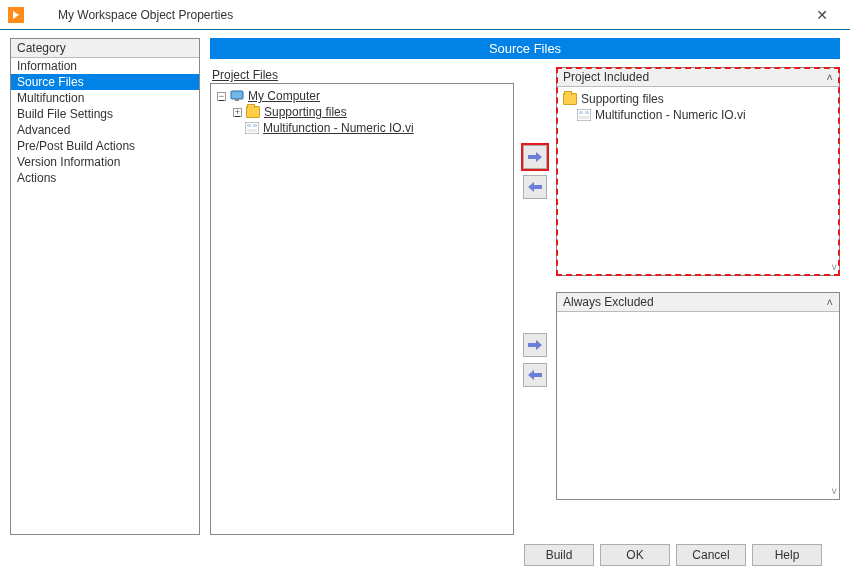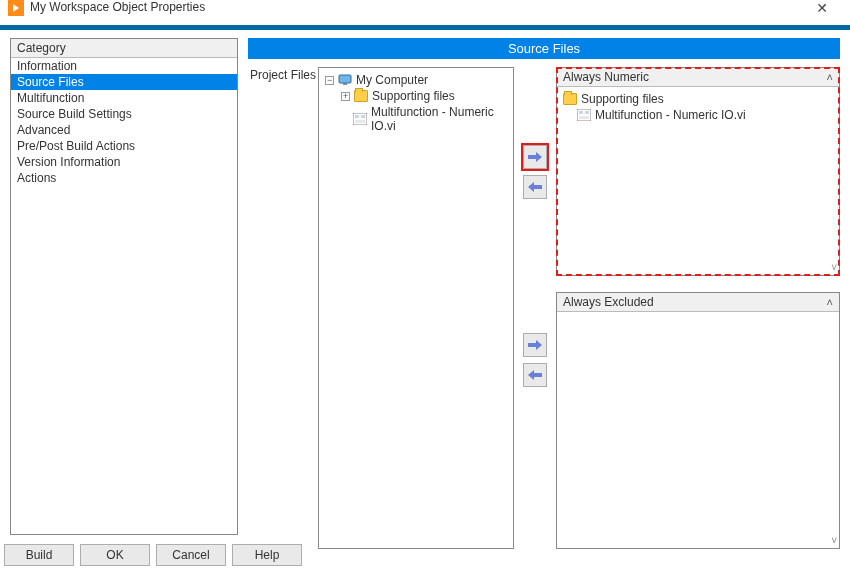--- a/index.html
+++ b/index.html
@@ -1,32 +1,32 @@
 <!DOCTYPE html>
 <html><head>
 <meta charset="utf-8">
 <style>
   * { box-sizing: border-box; margin: 0; padding: 0; font-family: "Segoe UI", Tahoma, sans-serif; font-size: 12px; color: #333; }
   body { background: #fff; width: 850px; height: 575px; position: relative; }
-  .titlebar { height: 30px; display: flex; padding: 0 8px; border-bottom: 5px solid #0369a1; }
+  .titlebar { height: 30px; display: flex; align-items: center; padding: 0 8px; border-bottom: 1px solid #0369a1; gap: 28px; }
   .app-icon { width: 16px; height: 16px; background: #ff8c1a; margin-right: 6px; display: flex; align-items: center; justify-content: center; }
   .app-icon svg { width: 10px; height: 10px; fill: #fff; }
   .title-text { flex: 1; color: #333; }
   .close-x { width: 40px; text-align: center; color: #444; font-size: 14px; }
   .content { position: absolute; top: 30px; left: 0; right: 0; bottom: 40px; padding: 8px 10px 0 10px; }
   .layout { display: flex; height: 100%; gap: 10px; }
-  .category-panel { width: 228px; border: 1px solid #888; background: #fff; }
+  .category-panel { width: 190px; border: 1px solid #888; background: #fff; }
   .cat-header { background: #f0f0f0; border-bottom: 1px solid #bbb; padding: 2px 6px; font-weight: 400; }
   .cat-list { padding: 0; }
   .cat-item { padding: 1px 6px; cursor: default; white-space: nowrap; }
   .cat-item.selected { background: #0082e6; color: #fff; }
   .right-area { flex: 1; display: flex; flex-direction: column; }
   .page-hdr { background: #0082e6; color: #fff; text-align: center; padding: 3px 0; margin-bottom: 8px; font-size: 13px; }
   .page-body { flex: 1; display: flex; gap: 6px; }
-  .project-col { flex: 1; display: flex; flex-direction: row; }
+  .project-col { flex: 1; display: flex; flex-direction: column; text-decoration: underline; }
   .col-label { padding: 1px 2px; color: #333; }
   .listbox { flex: 1; border: 1px solid #888; background: #fff; padding: 4px 6px; overflow: auto; }
   .tree-row { display: flex; align-items: center; gap: 4px; padding: 1px 0; color: #888; }
   .tree-row.root { color: #888; }
   .tree-indent1 { padding-left: 16px; }
   .tree-indent2 { padding-left: 28px; }
   .exp { width: 9px; height: 9px; border: 1px solid #999; display: inline-flex; align-items: center; justify-content: center; font-size: 9px; line-height: 7px; color: #555; background: #fff; }
   .ico-monitor { width: 14px; height: 12px; display: inline-block; }
   .ico-monitor svg { width: 14px; height: 12px; }
   .ico-folder { width: 14px; height: 12px; background: #ffcf4a; border: 1px solid #d4a020; border-radius: 1px; position: relative; }
@@ -40,24 +40,24 @@
   .arrow-btn.hl { outline: 2px solid #e21b1b; outline-offset: 0; }
   .arrow-spacer-mid { height: 128px; }
   .inc-exc-col { width: 284px; display: flex; flex-direction: column; gap: 16px; }
   .panel { display: flex; flex-direction: column; }
   .panel-box { border: 1px solid #888; background: #fff; position: relative; display: flex; flex-direction: column; }
   .panel-box.highlight { outline: 2px dashed #e21b1b; outline-offset: -2px; }
   .panel-header { background: #f0f0f0; border-bottom: 1px solid #bbb; padding: 2px 6px; display: flex; align-items: center; justify-content: space-between; }
   .panel-header .chev { color: #555; font-size: 11px; }
   .panel-content { flex: 1; padding: 4px 6px; overflow: auto; }
   .included-box { height: 209px; }
-  .excluded-box { height: 257px; }
+  .excluded-box { height: 208px; }
   .inc-row { display: flex; align-items: center; gap: 4px; padding: 1px 0; color: #333; }
   .inc-indent { padding-left: 14px; }
-  .footer { position: absolute; bottom: 0; left: 0; right: 0; height: 40px; display: flex; align-items: center; justify-content: flex-start; gap: 6px; padding: 0 4px; border-top: 0; }
+  .footer { position: absolute; bottom: 0; left: 0; right: 0; height: 40px; display: flex; align-items: center; justify-content: flex-end; gap: 6px; padding: 0 28px; border-top: 0; }
   .btn { min-width: 70px; height: 22px; border: 1px solid #adadad; background: #e9e9e9; padding: 0 12px; display: inline-flex; align-items: center; justify-content: center; }
   .scroll-hint { position: absolute; right: 2px; bottom: 2px; color: #888; font-size: 10px; }
 </style>
 </head>
 <body>
 
 <div class="titlebar">
   <span class="app-icon">
     <svg viewBox="0 0 10 10">
         <path d="M2 1 L8 5 L2 9 Z"></path>
@@ -69,21 +69,21 @@
 
 <div class="content">
   <div class="layout">
 
     <div class="category-panel">
       <div class="cat-header">Category</div>
       <div class="cat-list">
         <div class="cat-item">Information</div>
         <div class="cat-item selected">Source Files</div>
         <div class="cat-item">Multifunction</div>
-        <div class="cat-item">Source Build Settings</div>
+        <div class="cat-item">Build File Settings</div>
         <div class="cat-item">Advanced</div>
         <div class="cat-item">Pre/Post Build Actions</div>
         <div class="cat-item">Version Information</div>
         <div class="cat-item">Actions</div>
       </div>
     </div>
 
     <div class="right-area">
       <div class="page-hdr">Source Files</div>
       <div class="page-body">
@@ -142,21 +142,21 @@
             <svg viewBox="0 0 14 10">
                 <path d="M14 3 H6 V0 L0 5 L6 10 V7 H14 Z"></path>
               </svg>
           </div>
         </div>
 
         <div class="inc-exc-col">
           <div class="panel">
             <div class="panel-box included-box highlight">
               <div class="panel-header">
-                <span>Always Numeric</span>
+                <span>Project Included</span>
                 <span class="chev">˄</span>
               </div>
               <div class="panel-content">
                 <div class="inc-row">
                   <span class="ico-folder"></span>
                   <span>Supporting files</span>
                 </div>
                 <div class="inc-row inc-indent">
                   <span class="ico-vi">
                     <svg viewBox="0 0 14 12">

